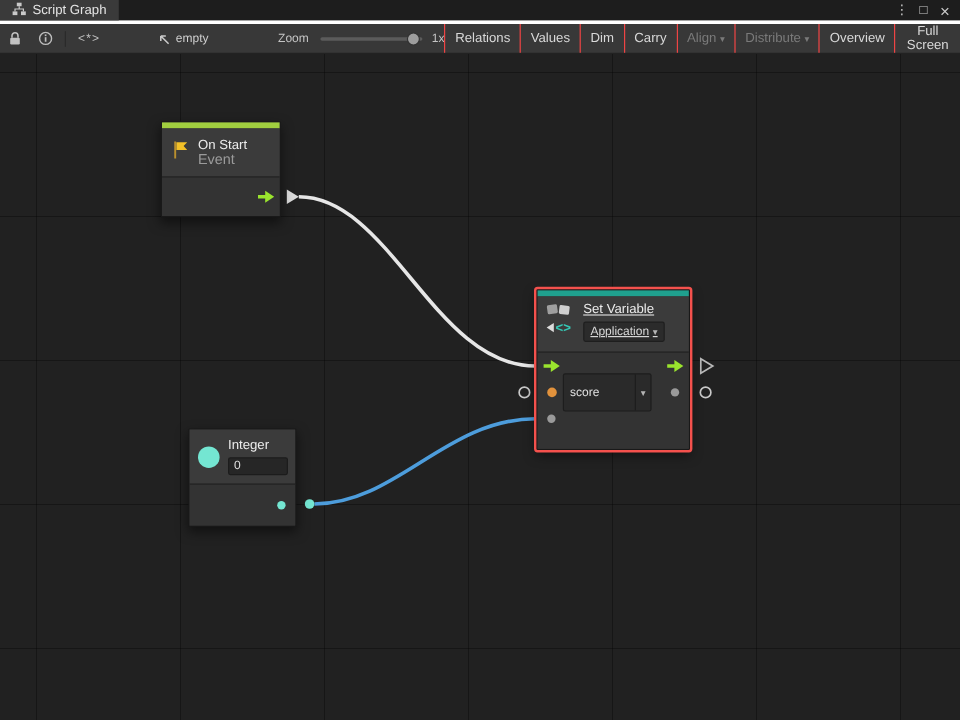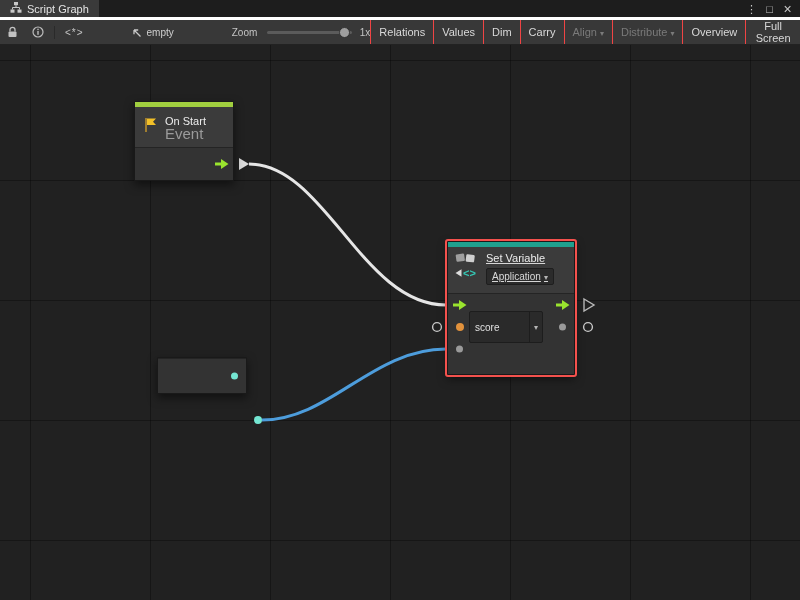--- a/index.html
+++ b/index.html
@@ -40,21 +40,21 @@
     background-size:120px 120px;background-position:30px 15px;}
   .wires{position:absolute;inset:0;pointer-events:none;}
 
   
   .node{position:absolute;background:#2f2f2f;border:1px solid #191919;box-shadow:0 4px 10px rgba(0,0,0,0.5);border-radius:1px;}
   .strip{height:5px;}
   .strip.green{background:var(--strip-green);}
   .strip.teal{background:var(--strip-teal);}
   .n-header{background:#3b3b3b;display:flex;align-items:center;gap:7px;padding:4px 8px;}
   .n-title{font-size:11px;color:#ececec;line-height:13px;white-space:nowrap;}
-  .n-sub{font-size:15px;color:#9b9b9b;line-height:11px;}
+  .n-sub{font-size:12px;color:#9b9b9b;line-height:11px;}
   .n-body{background:#333;border-top:1px solid #242424;position:relative;}
   .p-row{position:relative;height:22px;}
   .port{position:absolute;top:50%;transform:translateY(-50%);display:inline-flex;color:var(--accent-green);}
   .port.in{left:4px;}  .port.out{right:4px;}
   .dot{position:absolute;top:50%;transform:translateY(-50%);border-radius:50%;width:7px;height:7px;}
   .dot.left{left:8px;} .dot.right{right:8px;}
   .dot.orange{background:var(--port-orange);width:8px;height:8px;}
   .dot.gray{background:var(--port-gray);}
   .dot.teal{background:var(--port-teal);}
 
@@ -229,20 +229,27 @@
         <span class="dot gray right"></span>
       </div>
       <div class="p-row">
         <span class="dot gray left"></span>
       </div>
       <div class="sv-footer"></div>
     </div>
   </div>
 
   <div class="node integer">
+    <div class="n-header">
+      <span class="circle-icon"></span>
+      <div>
+        <div class="n-title">Integer</div>
+        <div class="value-field">0</div>
+      </div>
+    </div>
     <div class="n-body">
       <div class="p-row">
         <span class="dot teal right"></span>
       </div>
     </div>
   </div>
 
 </div>
 
 </body></html>

